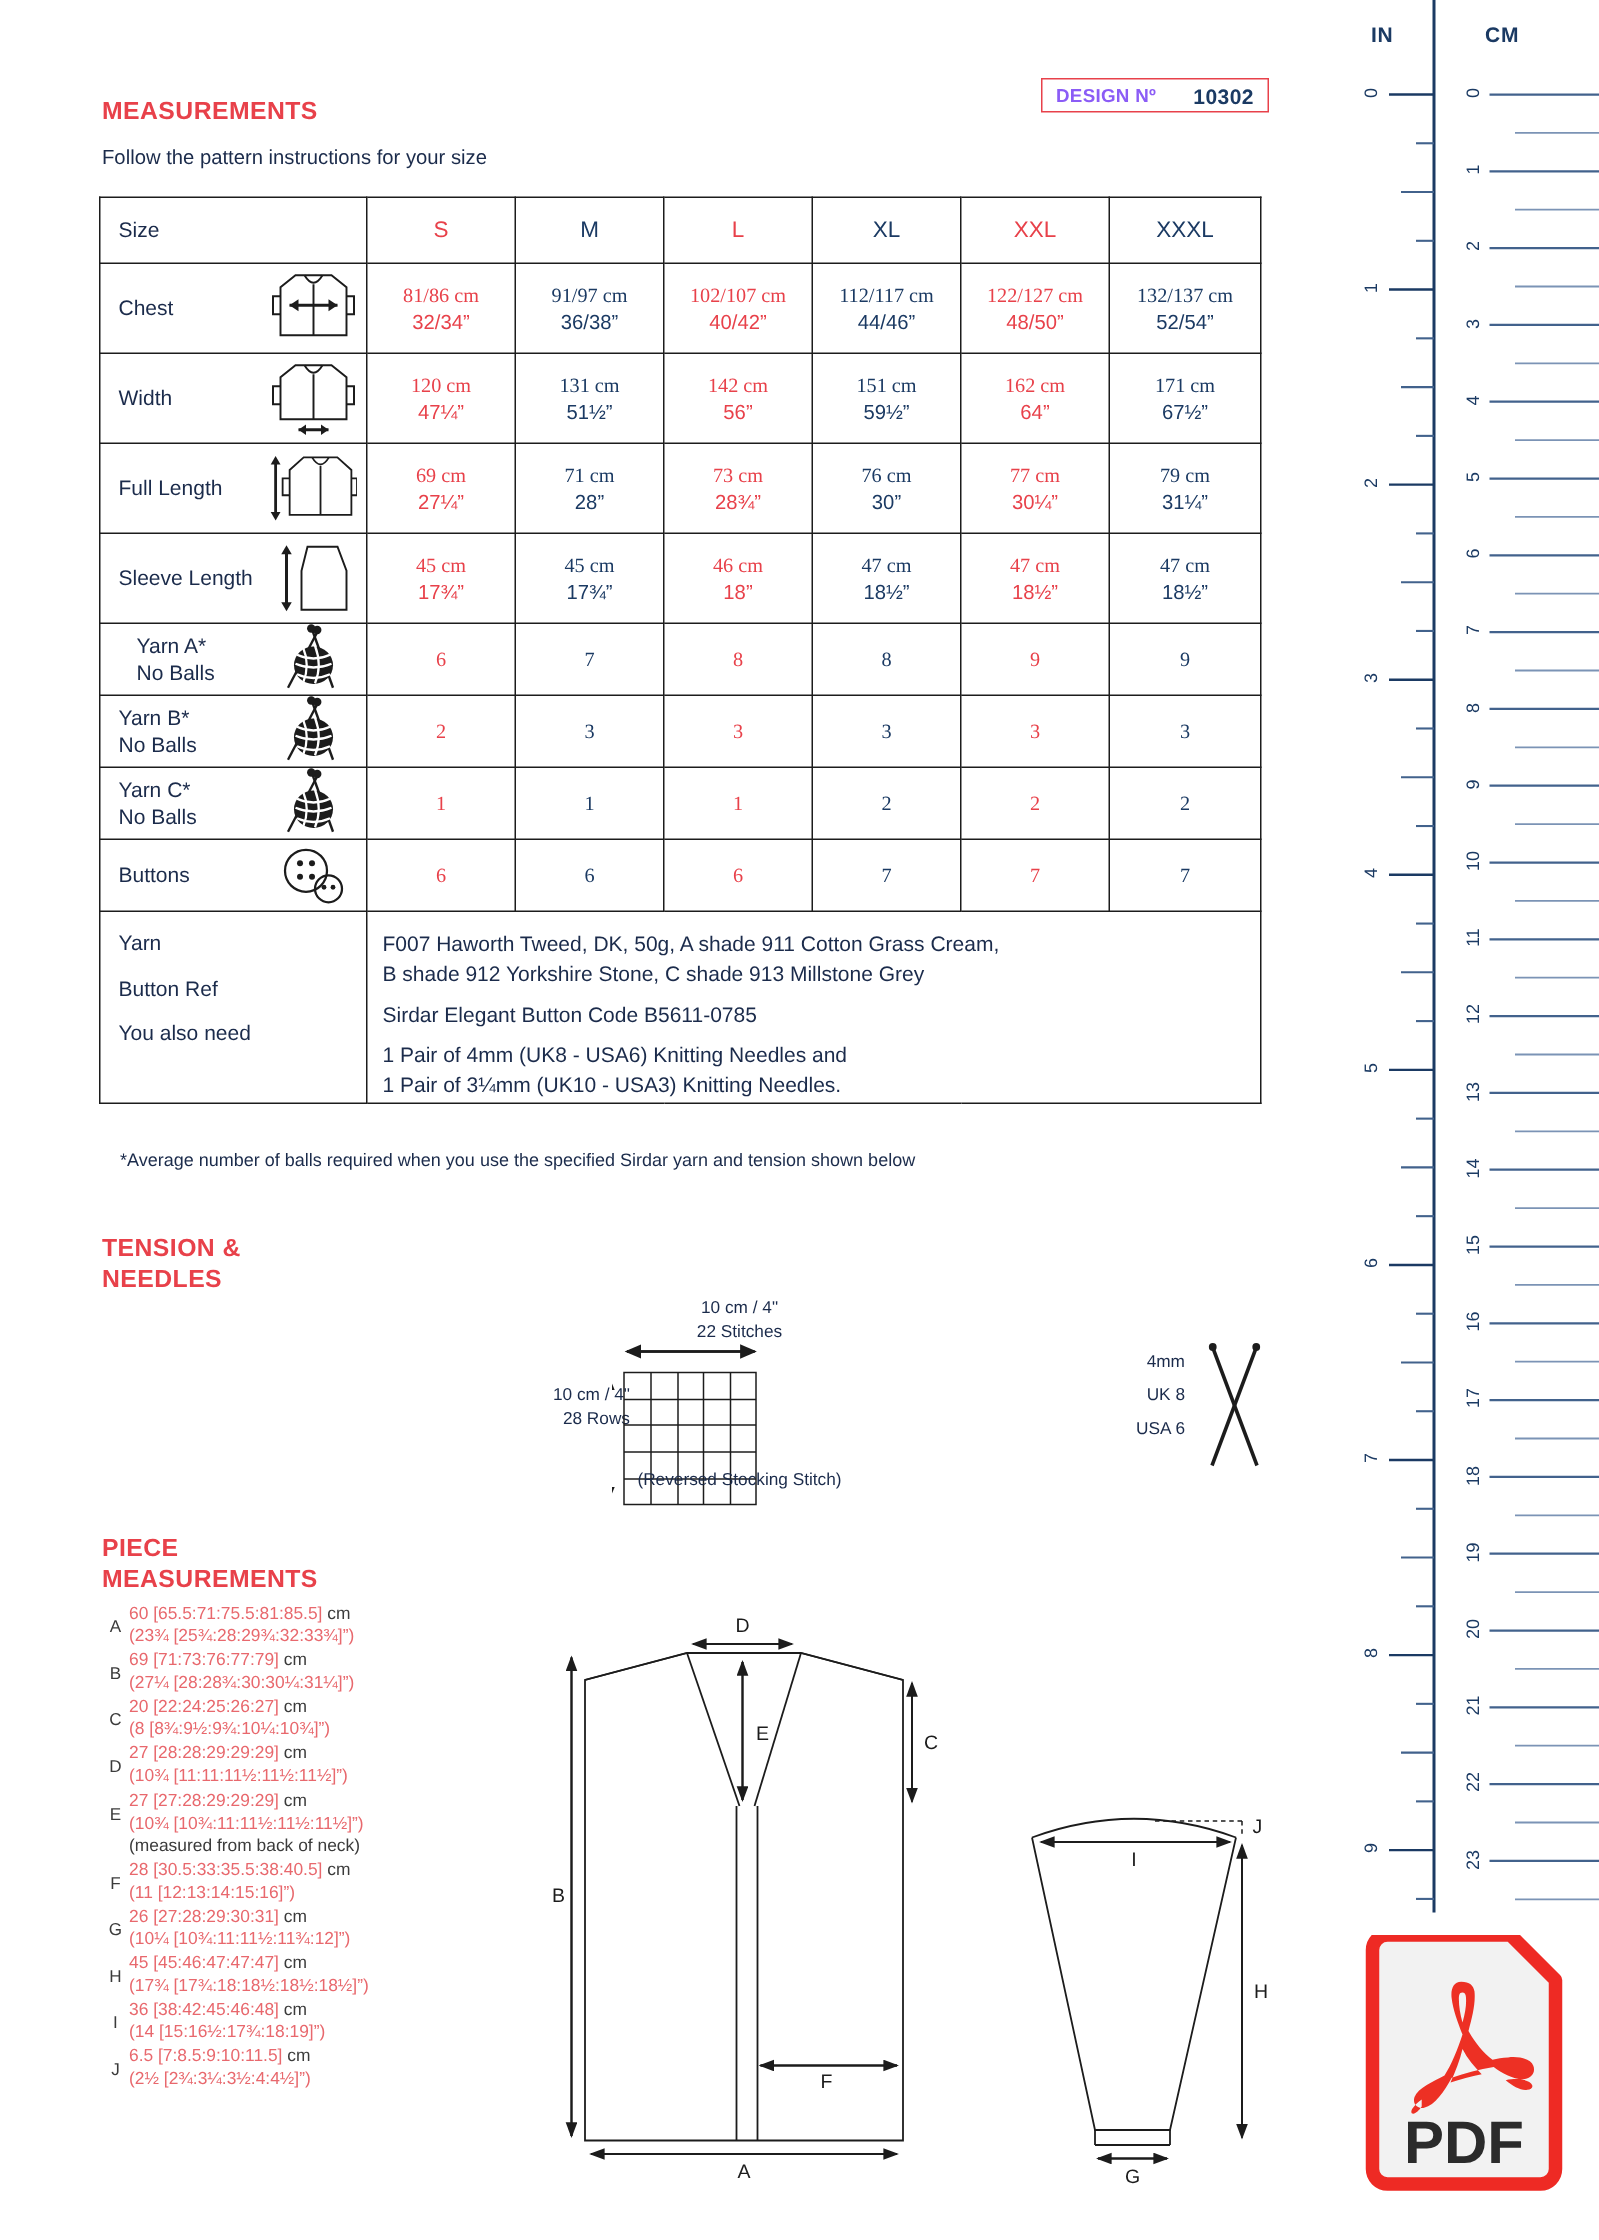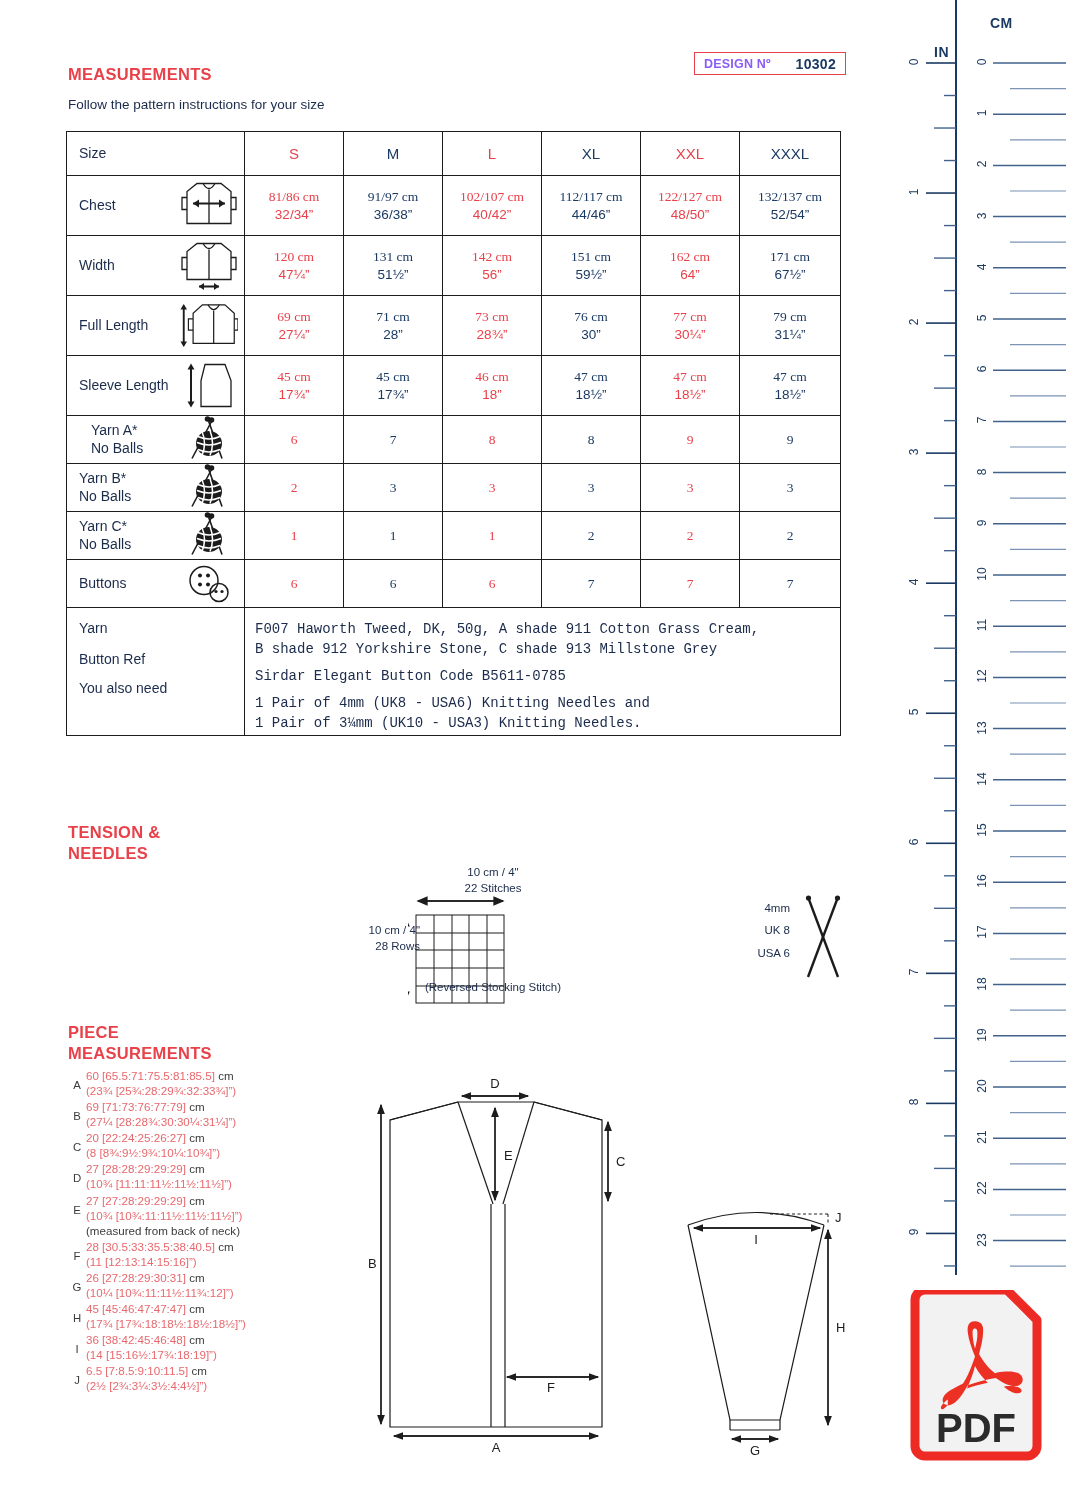--- a/index.html
+++ b/index.html
@@ -85,21 +85,21 @@
   .val-cm { display: block; font-family: Liberation Serif, serif; }
   .val-in { display: block; }
 
   
   #size-table td.info-label {
     text-align: left; padding-left: 12px; font-size: 14px;
     vertical-align: top; padding-top: 8px; line-height: 2.07;
   }
   #size-table td.info-body {
     text-align: left; padding-left: 10px; font-size: 14px;
-    vertical-align: top; padding-top: 8px; line-height: 1.42; font-family: Liberation Mono, monospace;
+    vertical-align: top; padding-top: 8px; line-height: 1.42;
   }
   .info-body .grp { margin-bottom: 7px; }
   .info-body .grp:last-child { margin-bottom: 0; }
 
   #table-footnote {
     position: absolute; left: 80px; top: 766px;
     font-size: 12px; color: #1b2b4b;
   }
 
   
@@ -129,21 +129,21 @@
   
   #body-schematic { position: absolute; left: 352px; top: 1072px; }
   #sleeve-schematic { position: absolute; left: 672px; top: 1192px; }
   .sch-text { font-family: "Liberation Sans", sans-serif; font-size: 13px; fill: #1c1c1c; }
 
   
   #ruler { position: absolute; left: 890px; top: 0; width: 176px; height: 1290px; }
   .ruler-head {
     position: absolute; font-weight: bold; font-size: 14px; color: #1b3a63; letter-spacing: .5px;
   }
-  #ruler-in-head { left: 44px; top: 15px; margin-top: 29px; }
+  #ruler-in-head { left: 24px; top: 15px; }
   #ruler-cm-head { left: 100px; top: 15px; }
   .rule-num {
     position: absolute; font-size: 12px; color: #1b3a63;
     transform: rotate(-90deg); transform-origin: center center;
     width: 16px; text-align: center;
   }
 
   
   #pdf-icon { position: absolute; left: 903px; top: 1290px; width: 146px; height: 176px; }
 </style>
@@ -508,20 +508,21 @@
           </td>
           <td class="info-body" colspan="6" style="padding-top: 12px;">
             <div class="grp">F007 Haworth Tweed, DK, 50g, A shade 911 Cotton Grass Cream,<br>B shade 912 Yorkshire Stone, C shade 913 Millstone Grey</div>
             <div class="grp">Sirdar Elegant Button Code B5611-0785</div>
             <div class="grp">1 Pair of 4mm (UK8 - USA6) Knitting Needles and<br>1 Pair of 3¼mm (UK10 - USA3) Knitting Needles.</div>
           </td>
         </tr>
       </tbody>
   </table>
 
+  <div id="table-footnote">*Average number of balls required when you use the specified Sirdar yarn and tension shown below</div>
 
   <div class="sect-title" id="tension-title">TENSION &amp;<br>NEEDLES</div>
 
   <div id="tension-area">
     <div class="t-label" id="tension-top">
       <span>10 cm / 4"</span><br><span>22 Stitches</span>
     </div>
     <div class="t-label" id="tension-left">
       <span>10 cm / 4"</span><br><span>28 Rows</span>
     </div>

